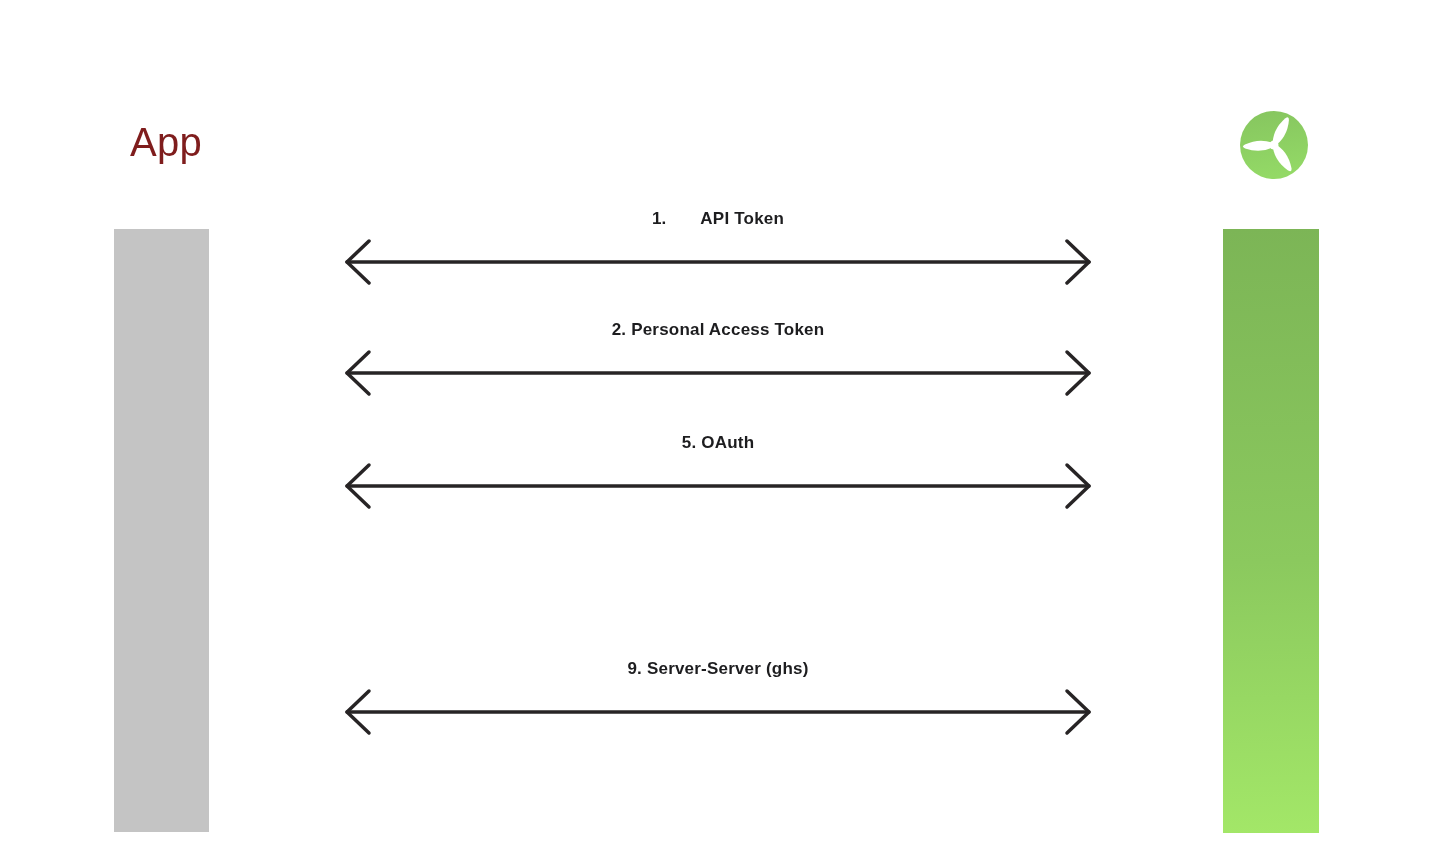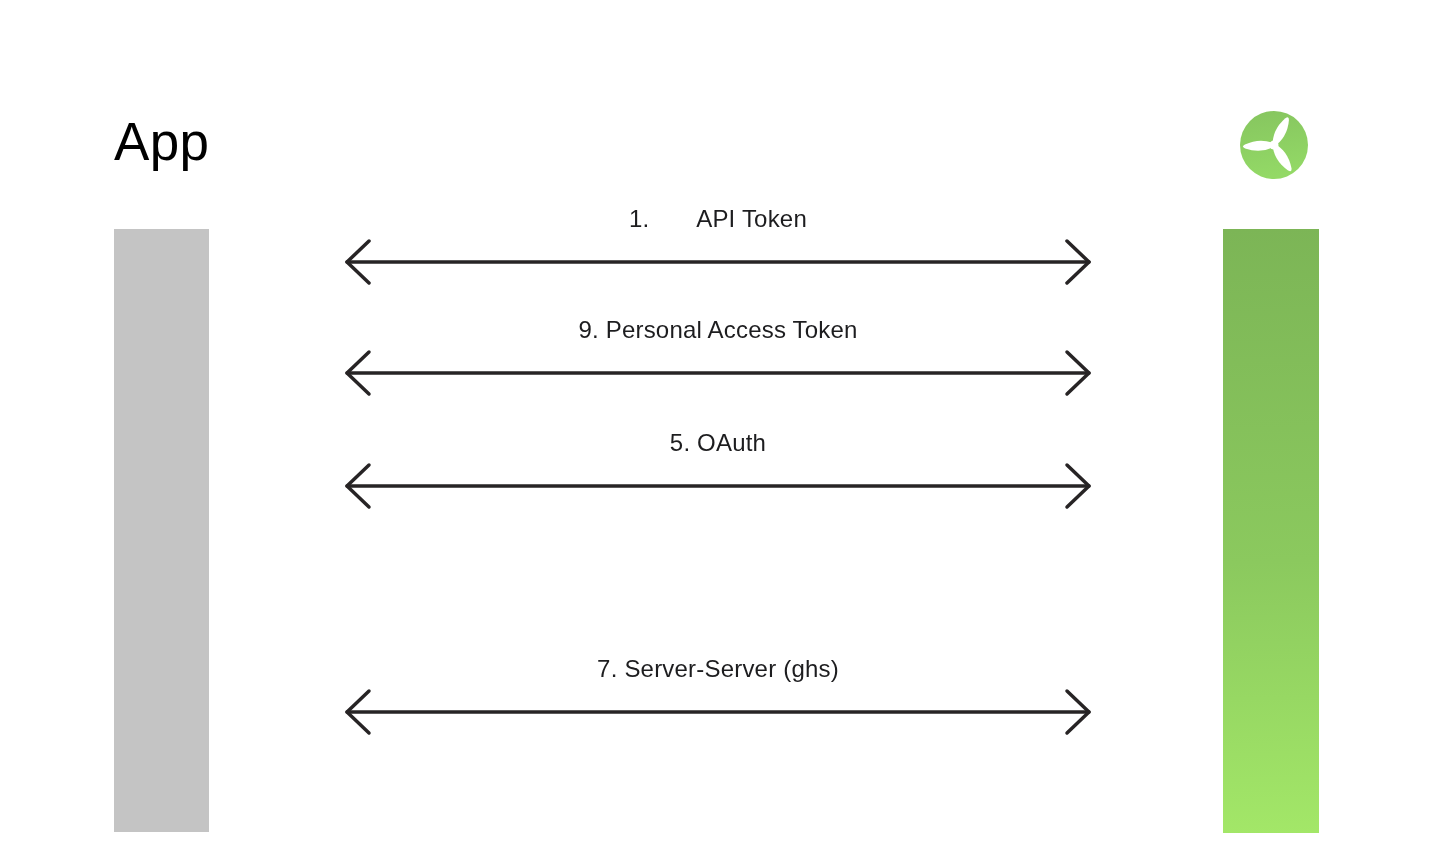--- a/index.html
+++ b/index.html
@@ -10,25 +10,25 @@
     font-family: "Liberation Sans", sans-serif;
   }
   .stage {
     position: relative;
     width: 1436px; height: 844px;
     background: #ffffff;
     overflow: hidden;
   }
   .app-title {
     position: absolute;
-    left: 114px; top: 114px;
-    font-size: 53px;
+    left: 130px; top: 114px;
+    font-size: 40px;
     line-height: 56px;
     font-weight: 400;
-    color: #000000;
+    color: #7f1d1d;
     letter-spacing: 0.3px;
   }
   .lifeline-left {
     position: absolute;
     left: 114px; top: 229px;
     width: 95px; height: 603px;
     background: #c4c4c4;
   }
   .lifeline-right {
     position: absolute;
@@ -45,22 +45,22 @@
   .messages-layer { position: absolute; left: 0; top: 0; width: 100%; height: 100%; }
   .message-row {
     position: absolute;
     left: 338px;
     width: 760px; height: 86px;
   }
   .message-label {
     height: 30px;
     line-height: 30px;
     text-align: center;
-    font-size: 24px;
-    font-weight: 400;
+    font-size: 17px;
+    font-weight: 700;
     color: #1d1d1f;
     white-space: pre;
     letter-spacing: 0.2px;
   }
   .arrow-svg { display: block; }
 </style>
 </head>
 <body>
 
 <div class="stage">
@@ -94,21 +94,21 @@
       <svg class="arrow-svg" width="760" height="56" viewBox="0 0 760 56">
         <g stroke="#272425" stroke-width="3.5" fill="none" stroke-linecap="round" stroke-linejoin="round">
           <line x1="9" y1="28" x2="751" y2="28"></line>
           <path d="M31,7 L9,28 L31,49"></path>
           <path d="M729,7 L751,28 L729,49"></path>
         </g>
       </svg>
     </div>
 
     <div class="message-row" style="top: 315px;">
-      <div class="message-label">9. Personal Access Token</div>
+      <div class="message-label">2. Personal Access Token</div>
       <svg class="arrow-svg" width="760" height="56" viewBox="0 0 760 56">
         <g stroke="#272425" stroke-width="3.5" fill="none" stroke-linecap="round" stroke-linejoin="round">
           <line x1="9" y1="28" x2="751" y2="28"></line>
           <path d="M31,7 L9,28 L31,49"></path>
           <path d="M729,7 L751,28 L729,49"></path>
         </g>
       </svg>
     </div>
 
     <div class="message-row" style="top: 428px;">
@@ -117,21 +117,21 @@
         <g stroke="#272425" stroke-width="3.5" fill="none" stroke-linecap="round" stroke-linejoin="round">
           <line x1="9" y1="28" x2="751" y2="28"></line>
           <path d="M31,7 L9,28 L31,49"></path>
           <path d="M729,7 L751,28 L729,49"></path>
         </g>
       </svg>
     </div>
 
 
     <div class="message-row" style="top: 654px;">
-      <div class="message-label">7. Server-Server (ghs)</div>
+      <div class="message-label">9. Server-Server (ghs)</div>
       <svg class="arrow-svg" width="760" height="56" viewBox="0 0 760 56">
         <g stroke="#272425" stroke-width="3.5" fill="none" stroke-linecap="round" stroke-linejoin="round">
           <line x1="9" y1="28" x2="751" y2="28"></line>
           <path d="M31,7 L9,28 L31,49"></path>
           <path d="M729,7 L751,28 L729,49"></path>
         </g>
       </svg>
     </div>
   </div>
 

